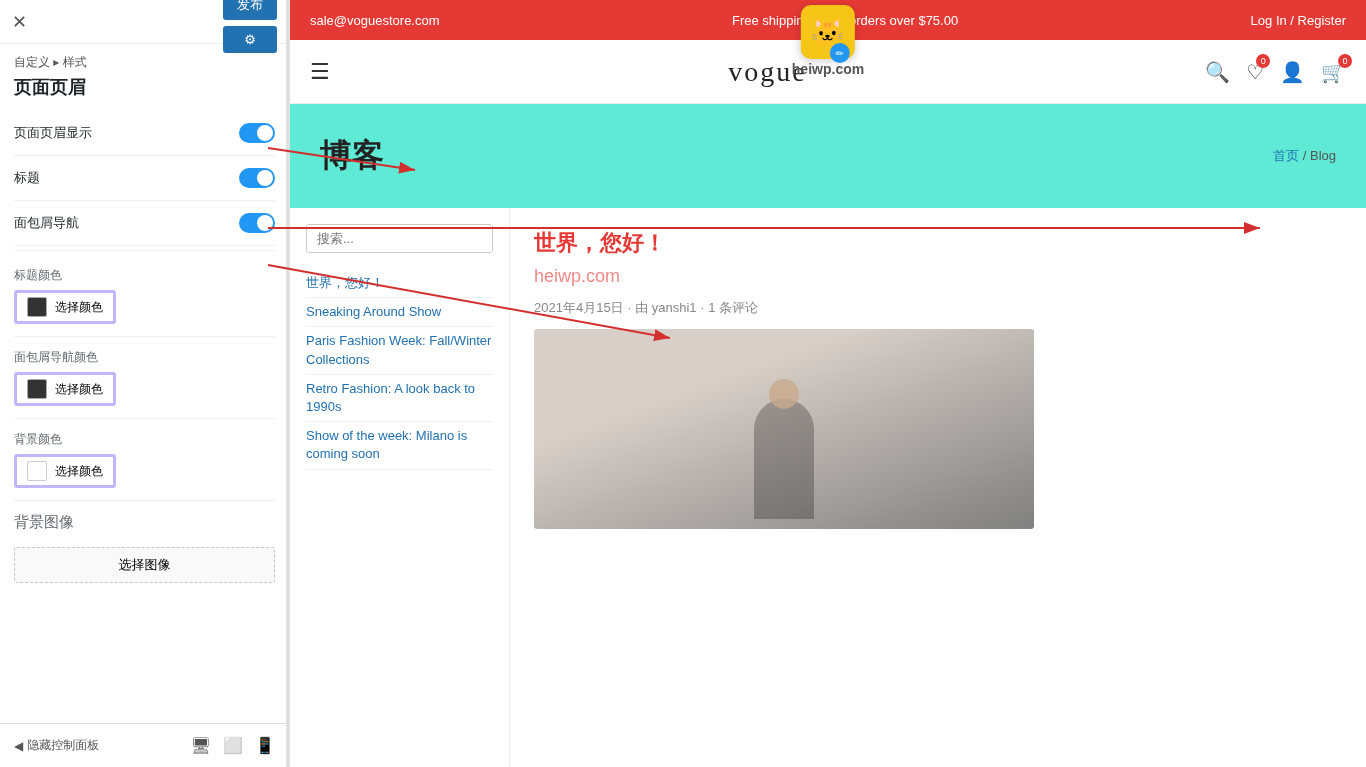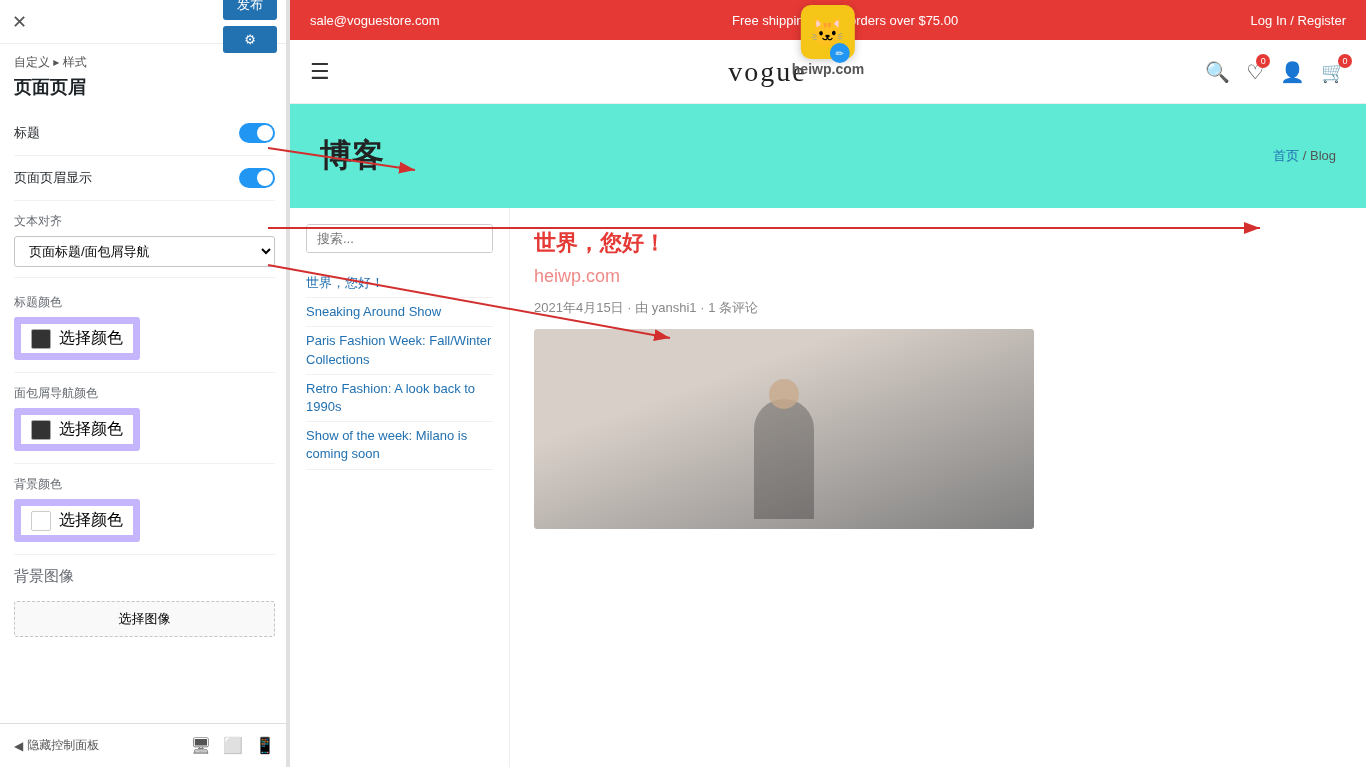--- a/index.html
+++ b/index.html
@@ -141,26 +141,26 @@
     .color-row-label {
       font-size: 12px;
       color: #646970;
       margin-bottom: 6px;
     }
 
     .color-pick-btn {
       display: flex;
       align-items: center;
       gap: 8px;
-      border: 7px solid #c4b5fd;
+      border: 3px solid #c4b5fd;
       background: #fff;
       padding: 4px 10px;
       border-radius: 3px;
       cursor: pointer;
-      font-size: 16px;
+      font-size: 12px;
     }
 
     .color-swatch {
       width: 20px;
       height: 20px;
       background: #333;
       border-radius: 2px;
       border: 1px solid #aaa;
     }
 
@@ -463,39 +463,34 @@
   <div class="breadcrumb-nav">
     <span>自定义</span>
     <span>▸</span>
     <span>样式</span>
   </div>
   <div class="panel-title">页面页眉</div>
 
   <div class="panel-scroll">
 
     <div class="setting-row">
+      <span class="setting-label">页面页眉显示</span>
+      <div class="toggle"></div>
+    </div>
+
+    <div class="setting-row">
       <span class="setting-label">标题</span>
       <div class="toggle"></div>
     </div>
 
     <div class="setting-row">
-      <span class="setting-label">页面页眉显示</span>
+      <span class="setting-label">面包屑导航</span>
       <div class="toggle"></div>
     </div>
 
-
-    <div class="setting-section">
-      <div class="setting-section-label">文本对齐</div>
-      <select class="panel-select">
-        <option>页面标题/面包屑导航</option>
-        <option>居左</option>
-        <option>居中</option>
-        <option>居右</option>
-      </select>
-    </div>
 
     <hr class="panel-divider">
 
     <div class="color-row">
       <div class="color-row-label">标题颜色</div>
       <button class="color-pick-btn">
         <div class="color-swatch" style="background:#333"></div>
         <span>选择颜色</span>
       </button>
     </div>

